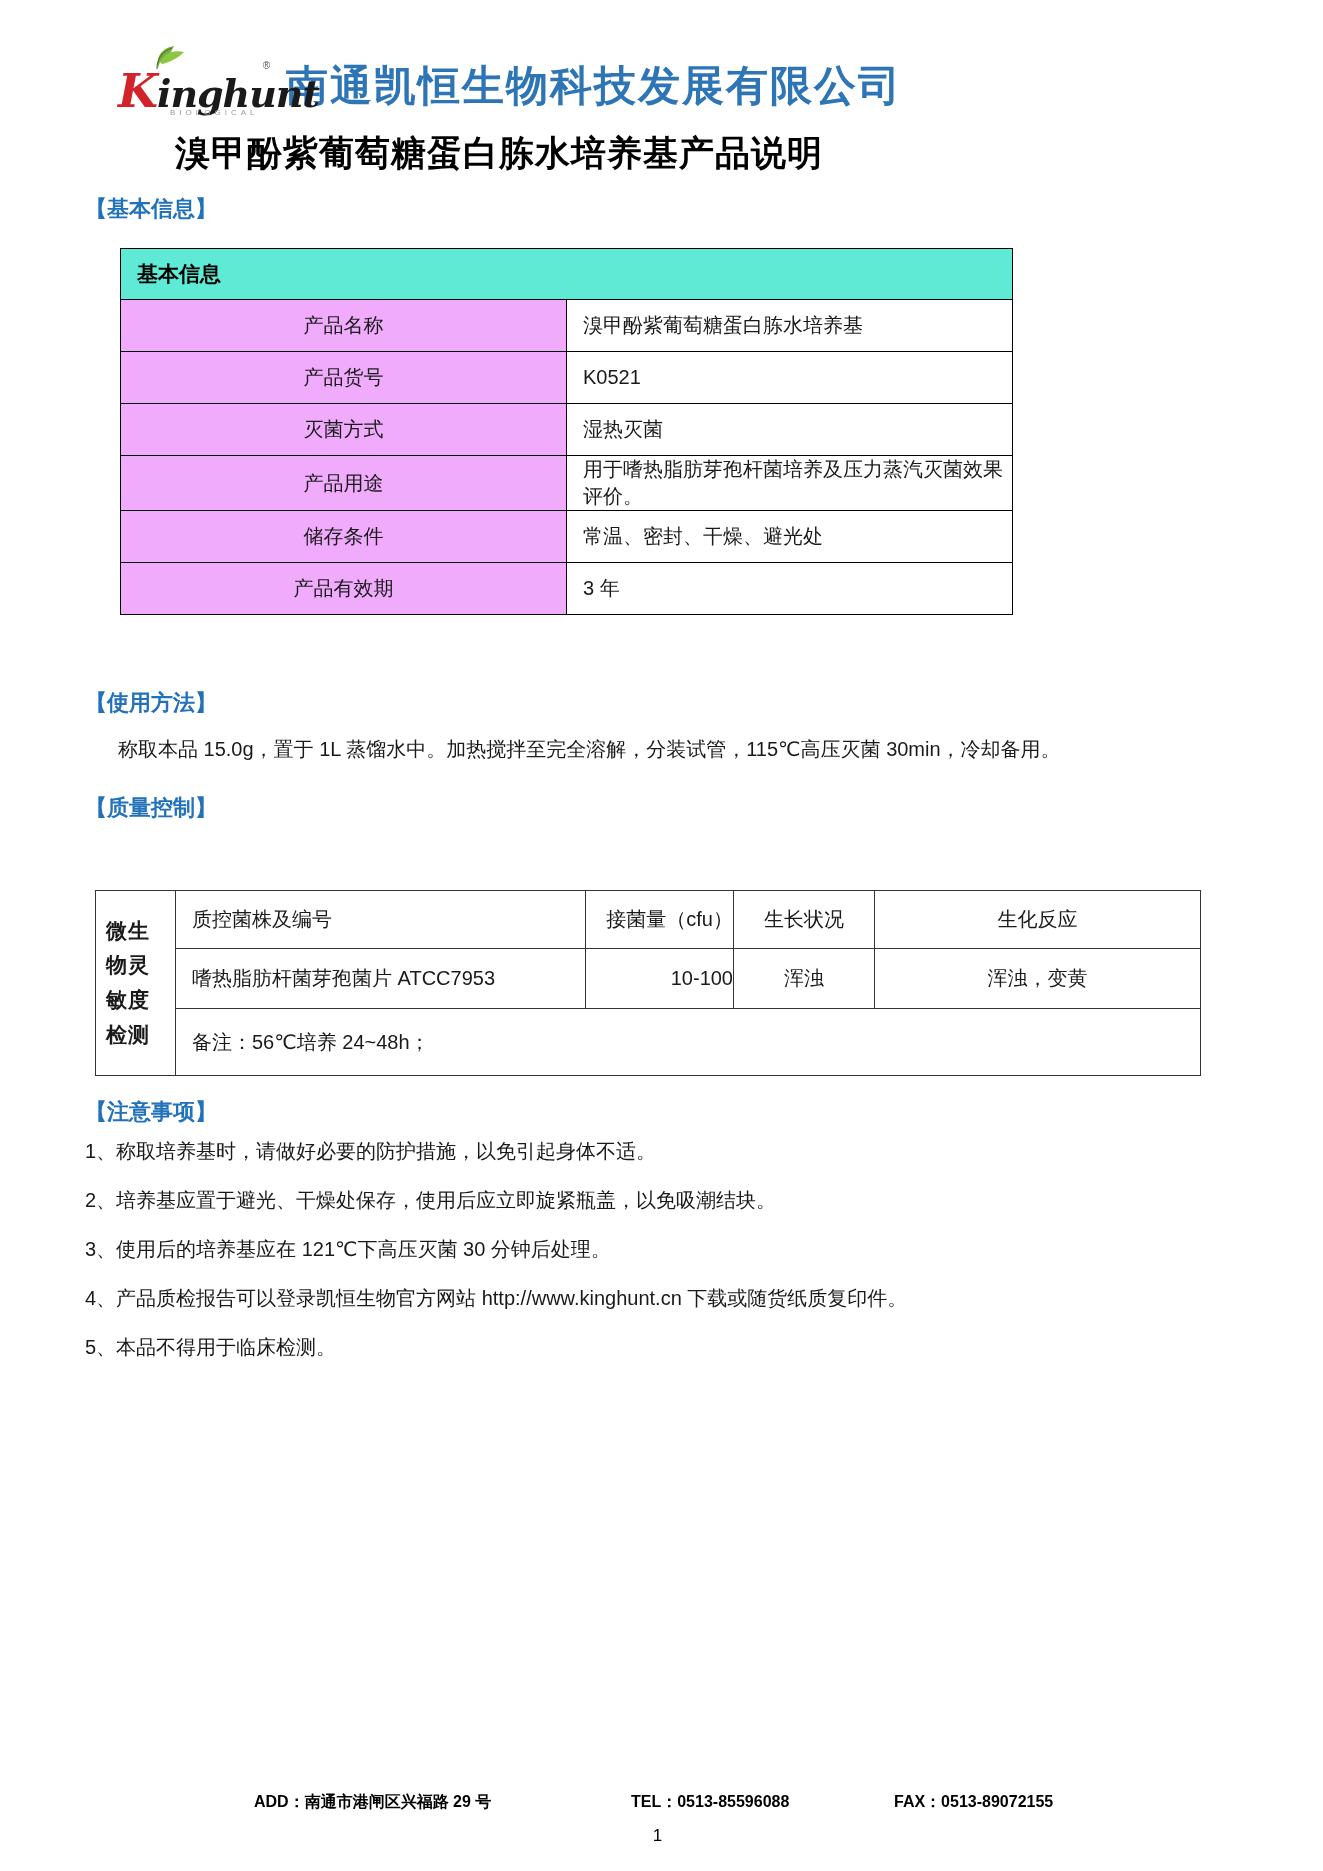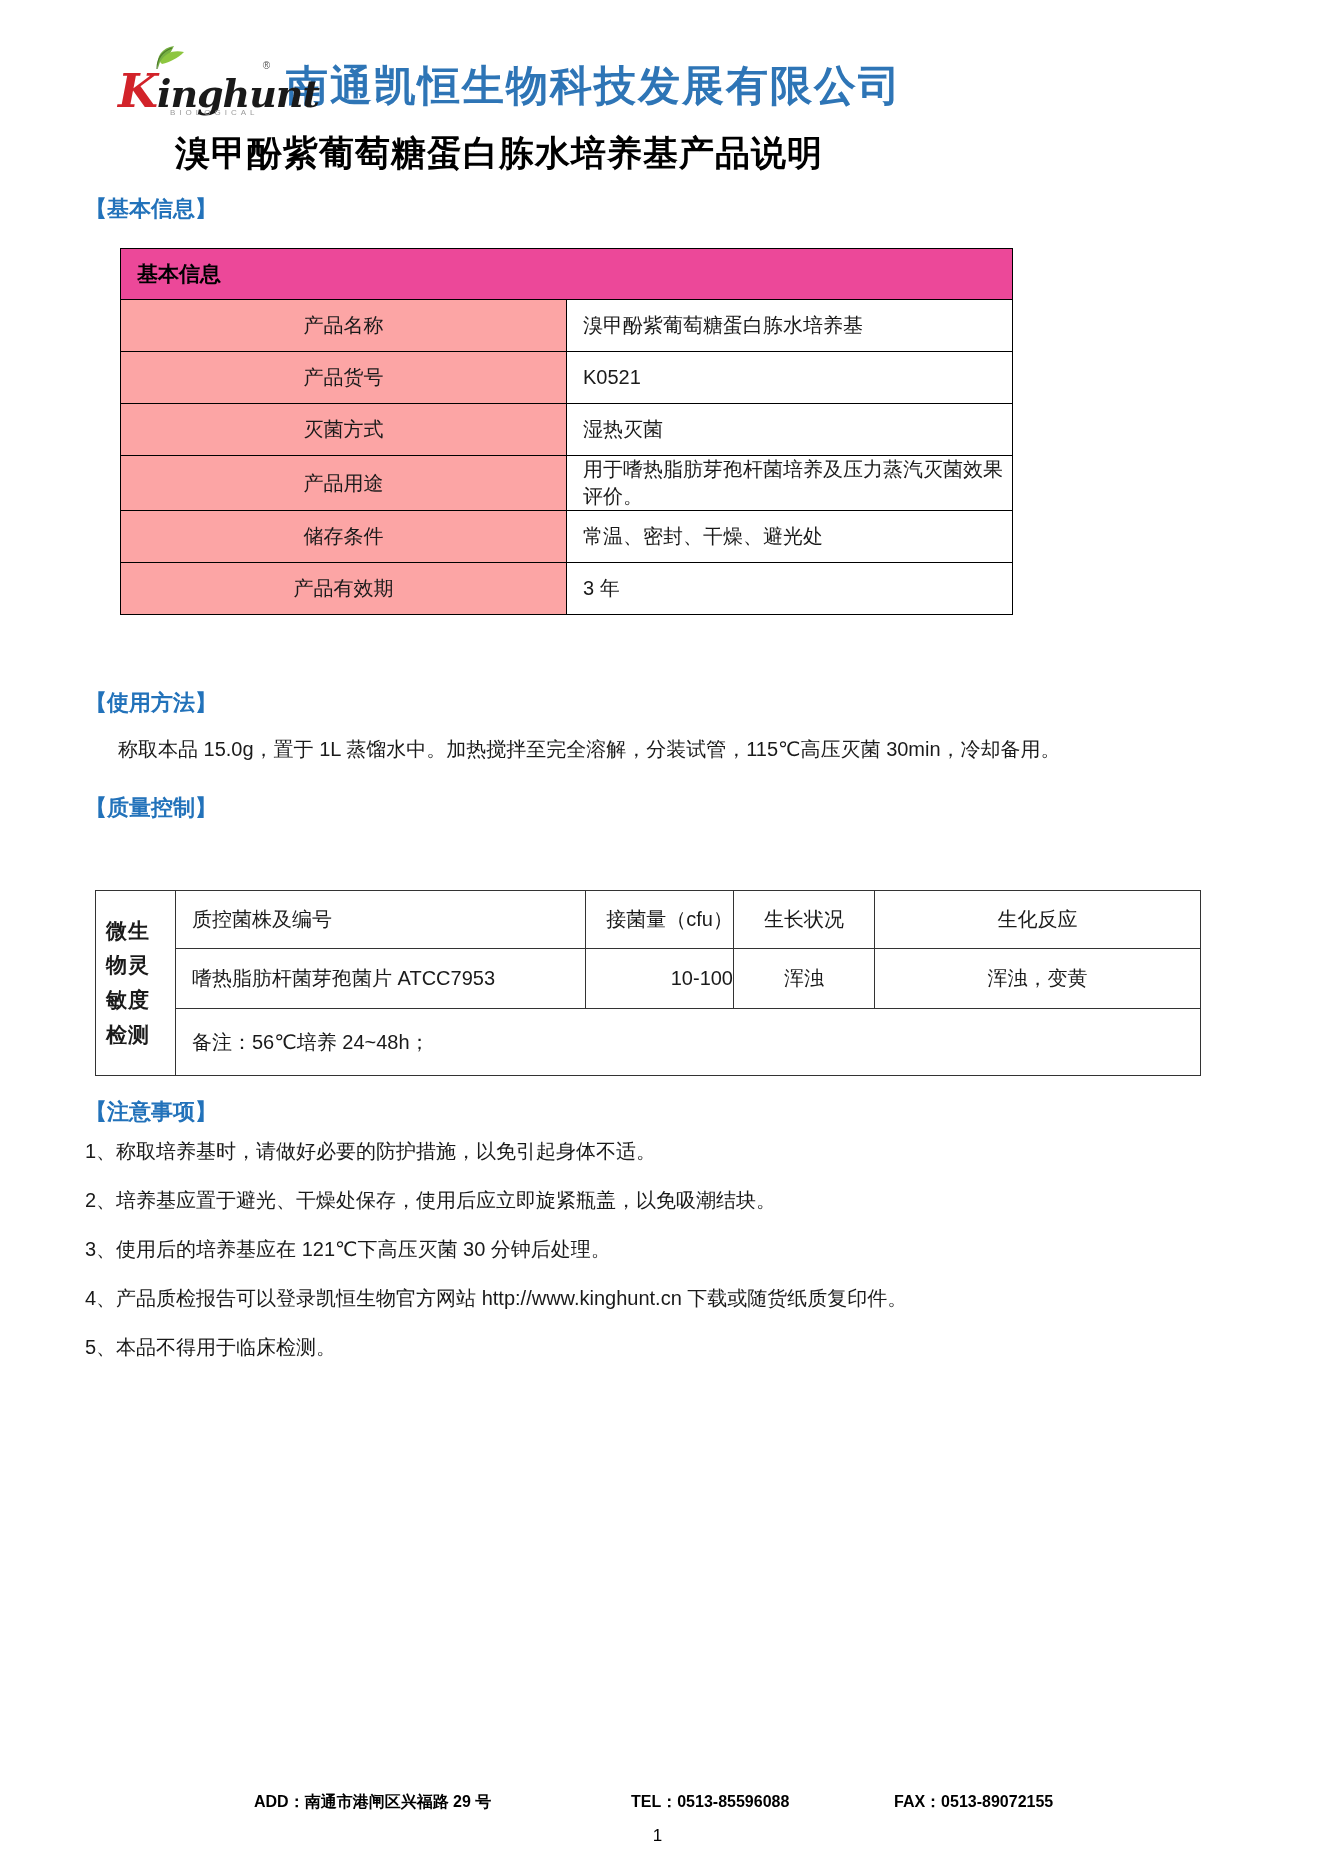--- a/index.html
+++ b/index.html
@@ -25,23 +25,23 @@
   .doc-title { position:absolute; top:130px; left:118px; width:762px; text-align:center;
     font-size:35px; font-weight:700; color:#000; letter-spacing:1px; white-space:nowrap; }
 
   
   .sec-head { position:absolute; left:85px; font-size:22px; font-weight:700; color:#2272ba; }
 
   
   .t1 { position:absolute; top:248px; left:120px; width:893px; border-collapse:collapse;
     font-size:20px; table-layout:fixed; }
   .t1 th, .t1 td { border:1.5px solid #000; }
-  .t1 .t1-header { background:#ec4899; color:#000; font-weight:700; text-align:left;
+  .t1 .t1-header { background:#5eead4; color:#000; font-weight:700; text-align:left;
     padding:0 0 0 16px; height:51px; font-size:21px; }
-  .t1 .lbl { background:#fca5a5; width:205px; text-align:center; height:52px; font-weight:400; }
+  .t1 .lbl { background:#f0abfc; width:205px; text-align:center; height:52px; font-weight:400; }
   .t1 .val { background:#fff; text-align:left; padding-left:16px; }
 
   
   .t2 { position:absolute; top:890px; left:95px; width:1105px; border-collapse:collapse;
     font-size:20px; table-layout:fixed; background:#fff; }
   .t2 th, .t2 td { border:1.5px solid #333; font-weight:400; }
   .t2 .side { width:80px; font-weight:700; text-align:left; padding:10px 10px; font-size:21px;
     line-height:1.65; letter-spacing:1px; word-break:break-all;margin-top:47px; }
   .t2 .c-strain { width:410px; text-align:left; padding-left:16px; }
   .t2 .c-cfu { width:148px; text-align:right; }

